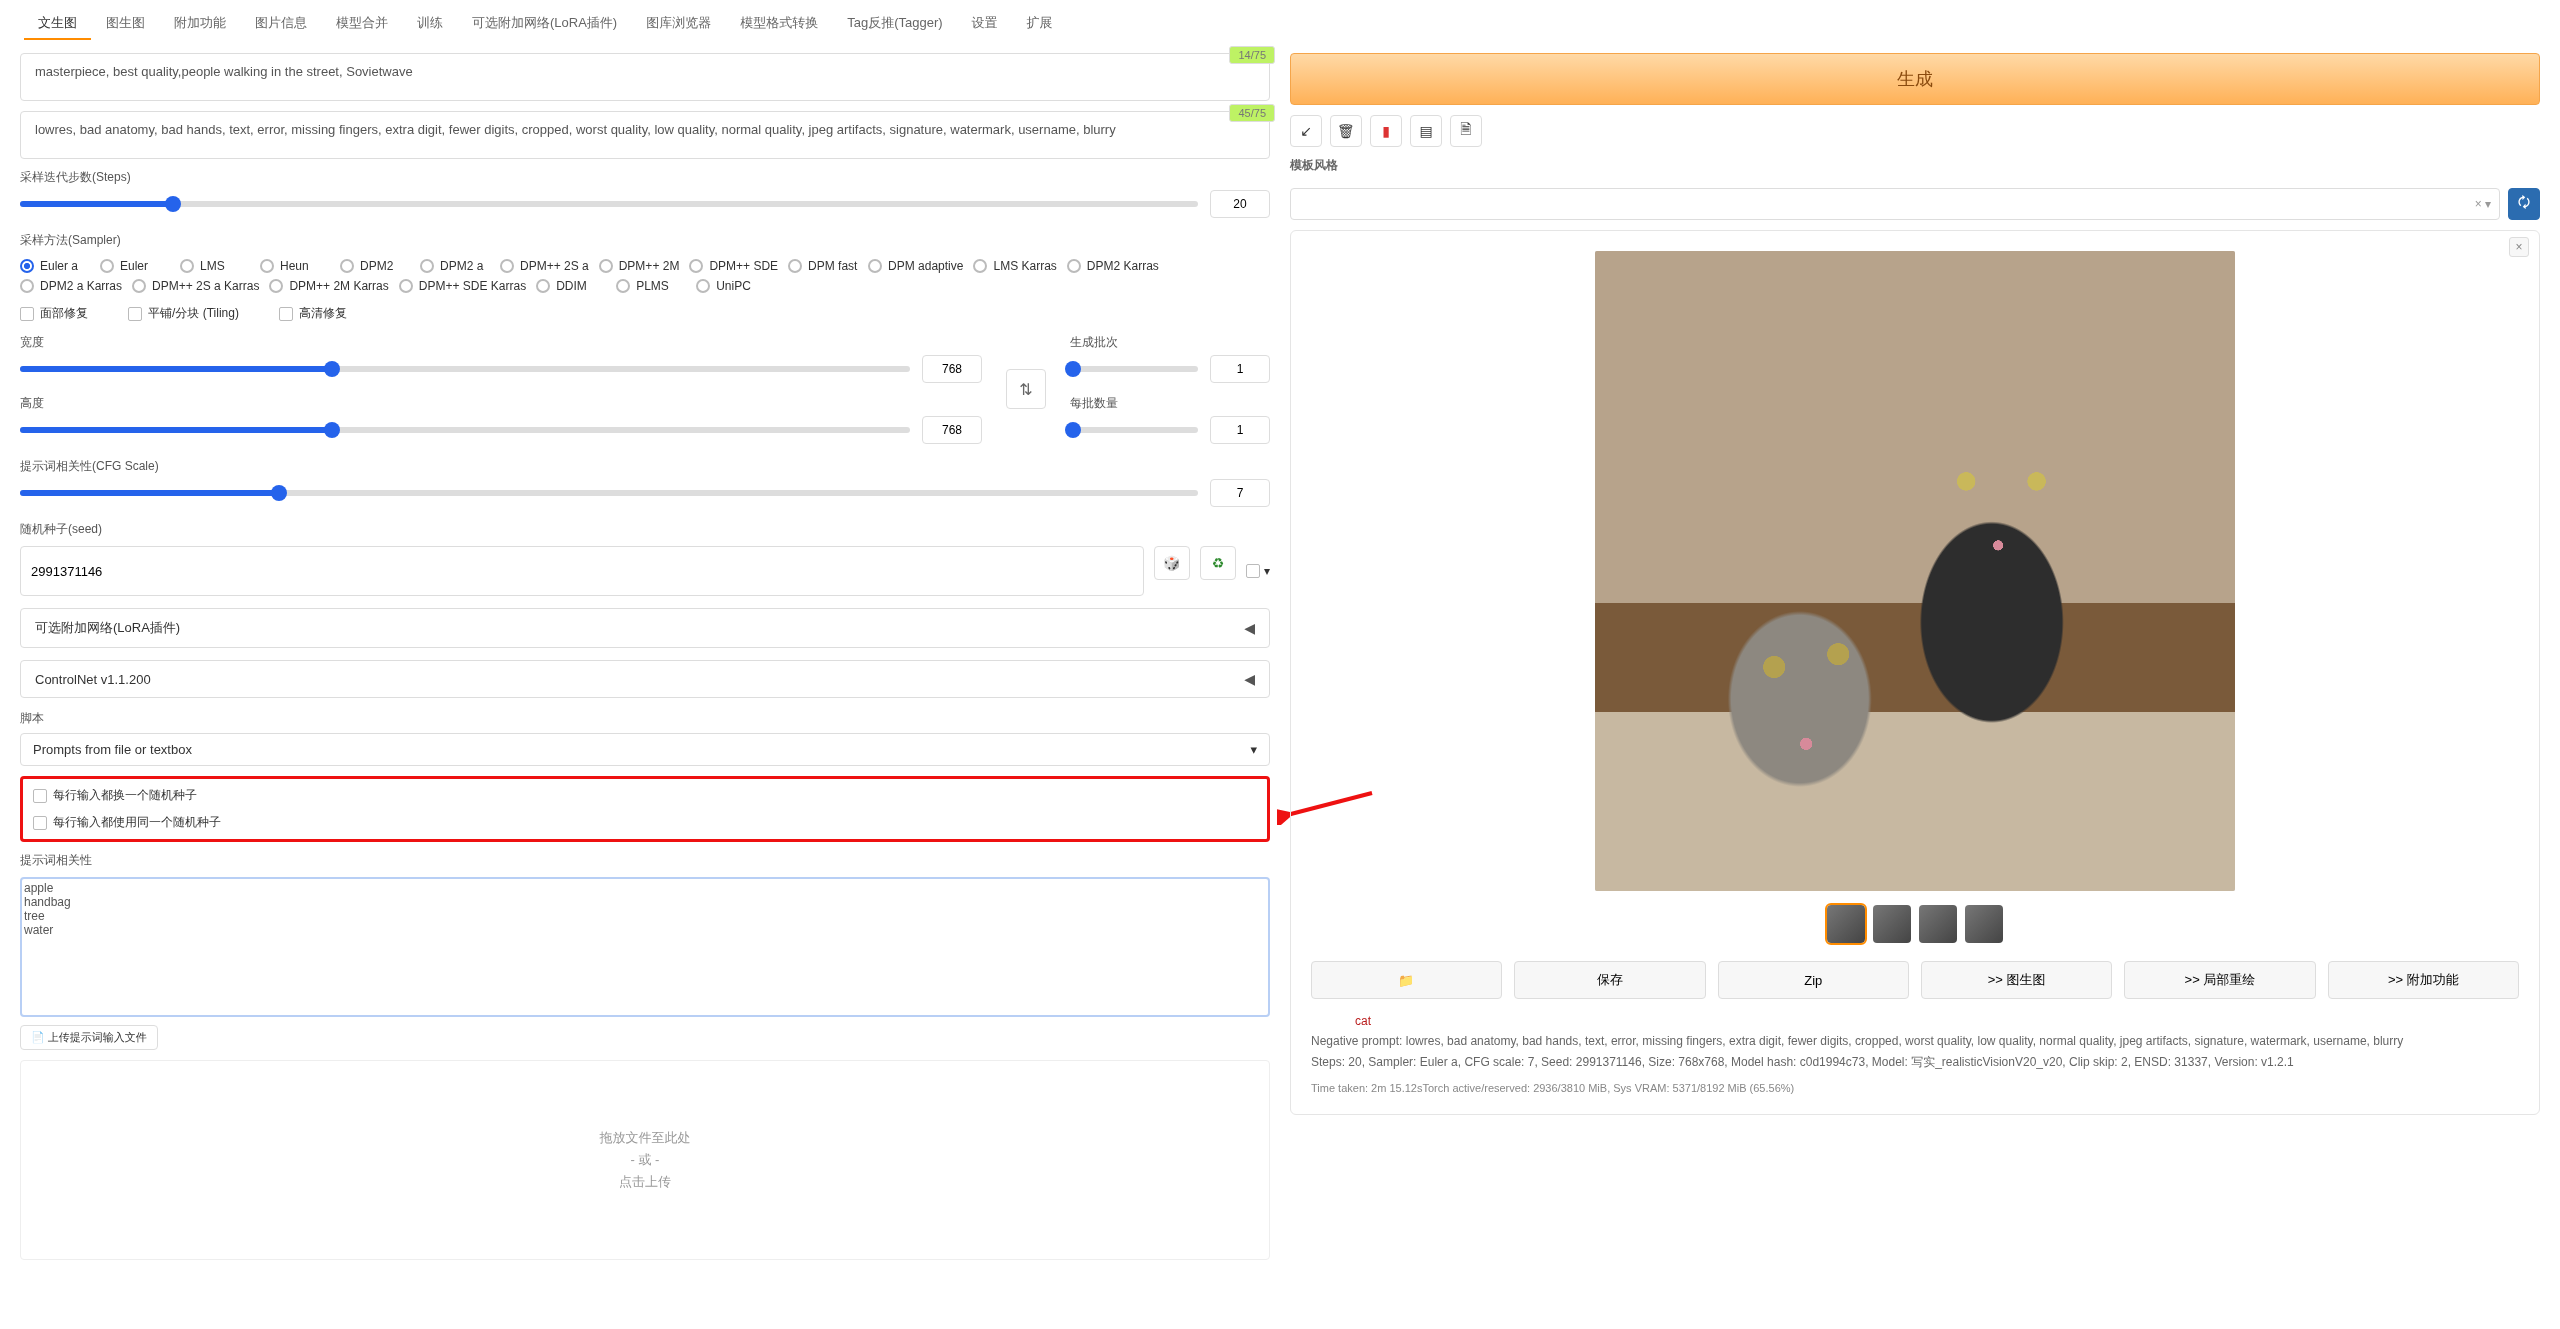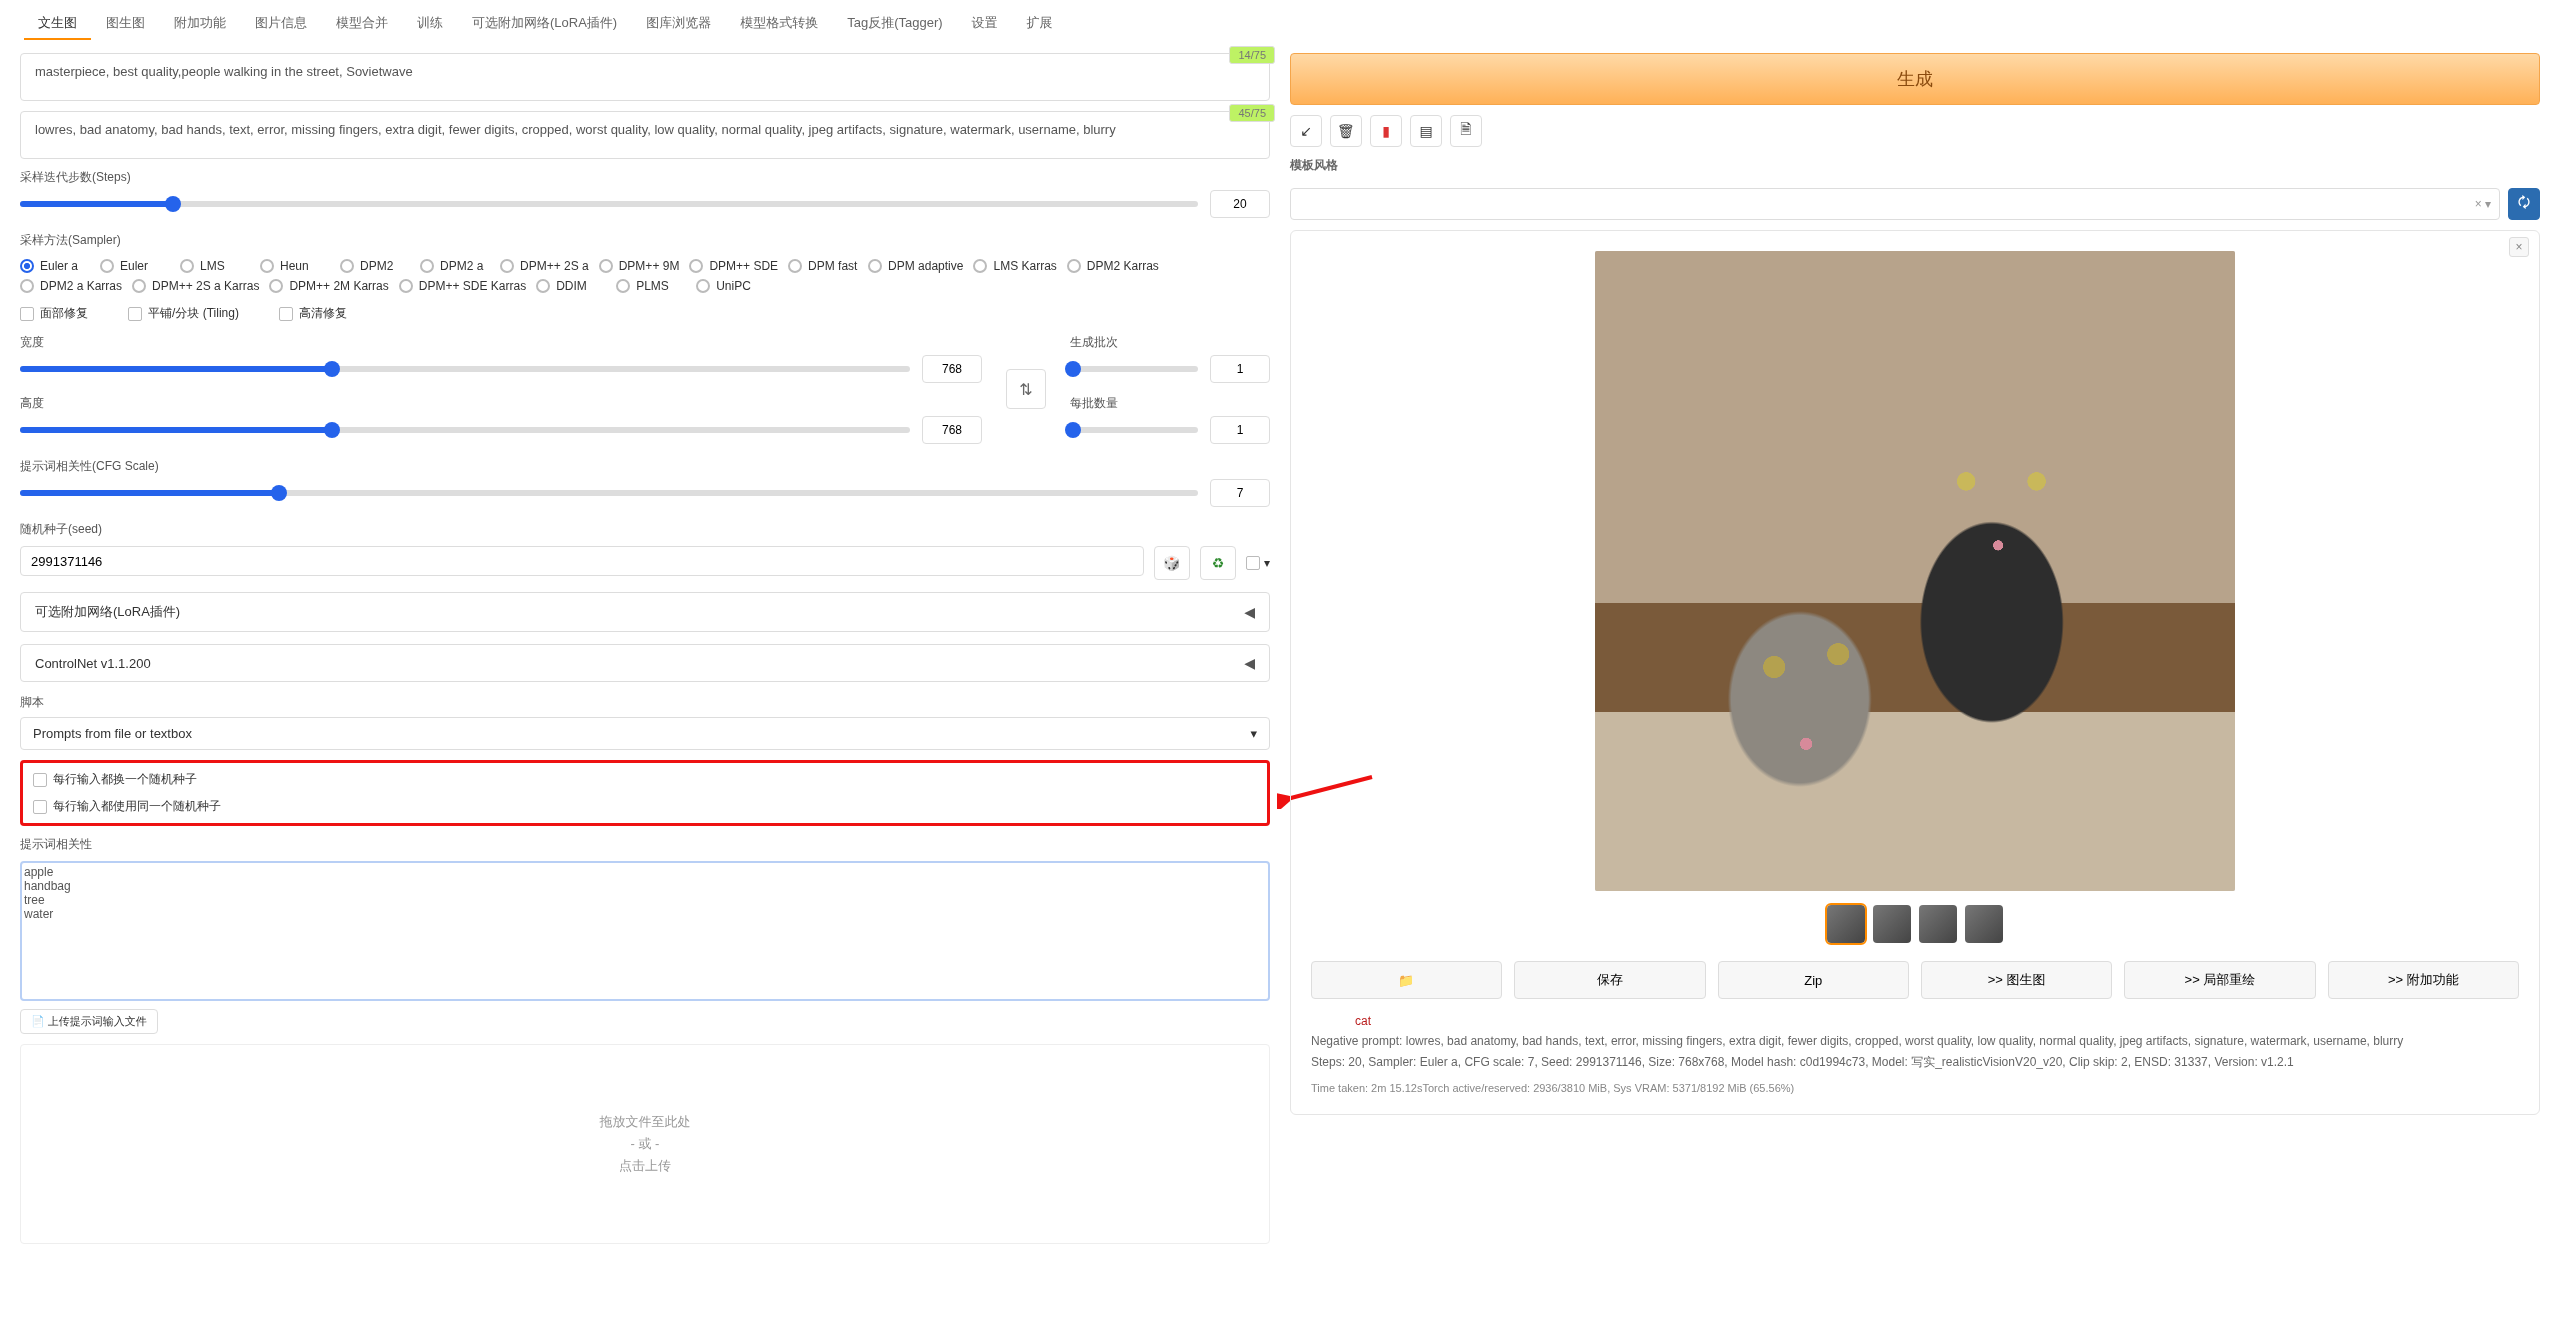--- a/index.html
+++ b/index.html
@@ -43,21 +43,21 @@
 
 .check-row { display: flex; gap: 40px; margin: 12px 0; }
 .check { display: flex; align-items: center; gap: 6px; font-size: 12px; }
 .check .box { width: 14px; height: 14px; border: 1px solid #bbb; border-radius: 2px; display: inline-block; }
 
 .sizerows { display: flex; gap: 24px; }
 .sizecol { flex: 1; }
 .sizeswap { width: 40px; display: flex; align-items: center; justify-content: center; align-self: center; font-size: 16px; color: #666; border: 1px solid #ddd; border-radius: 4px; height: 40px; cursor: pointer; }
 
 .seedrow { display: flex; gap: 10px; margin-top: 8px; }
-.seedinput { flex: 1; height: 30px; border: 1px solid #ddd; border-radius: 4px; padding: 0 10px; font-size: 13px; }
+.seedinput { flex: 1; height: 50px; border: 1px solid #ddd; border-radius: 4px; padding: 0 10px; font-size: 13px; }
 .seedbtn { width: 36px; height: 34px; border: 1px solid #ddd; border-radius: 4px; background: #fff; font-size: 14px; cursor: pointer; }
 
 .accordion { border: 1px solid #ddd; border-radius: 4px; padding: 10px 14px; margin-top: 12px; display: flex; justify-content: space-between; align-items: center; font-size: 13px; cursor: pointer; }
 .acc-arrow { font-size: 14px; color: #555; }
 
 .scriptsel { border: 1px solid #ddd; border-radius: 4px; padding: 8px 12px; margin-top: 6px; display: flex; justify-content: space-between; align-items: center; font-size: 13px; cursor: pointer; }
 
 .red-box { border: 3px solid #e11; border-radius: 4px; padding: 8px 10px; margin-top: 10px; position: relative; }
 .arrow-red { position: absolute; right: -110px; top: 6px; width: 100px; height: 40px; }
 .prompt-input-area { border: 2px solid #b8cff5; border-radius: 4px; padding: 2px; min-height: 140px; margin-top: 8px; font-size: 12px; color: #555; white-space: pre-line; }
@@ -168,21 +168,21 @@
             <label class="radio">
               <span class="dot"></span>
               <span>DPM2 a</span>
             </label>
             <label class="radio">
               <span class="dot"></span>
               <span>DPM++ 2S a</span>
             </label>
             <label class="radio">
               <span class="dot"></span>
-              <span>DPM++ 9M</span>
+              <span>DPM++ 2M</span>
             </label>
             <label class="radio">
               <span class="dot"></span>
               <span>DPM++ SDE</span>
             </label>
             <label class="radio">
               <span class="dot"></span>
               <span>DPM fast</span>
             </label>
             <label class="radio">

